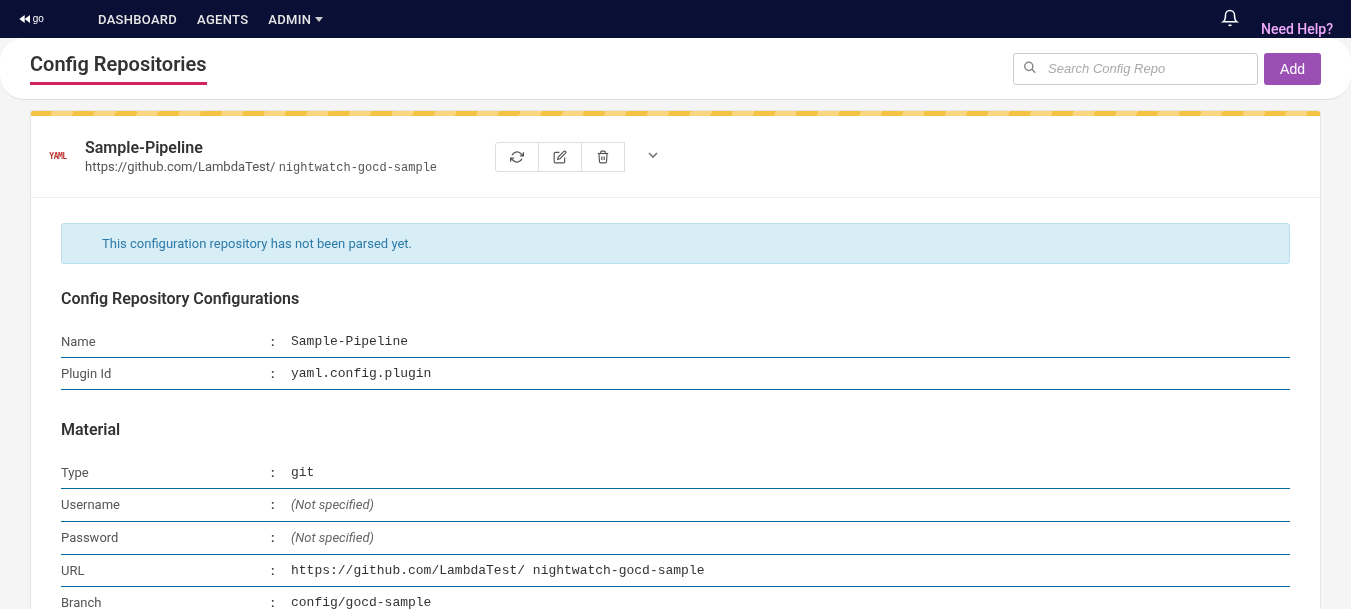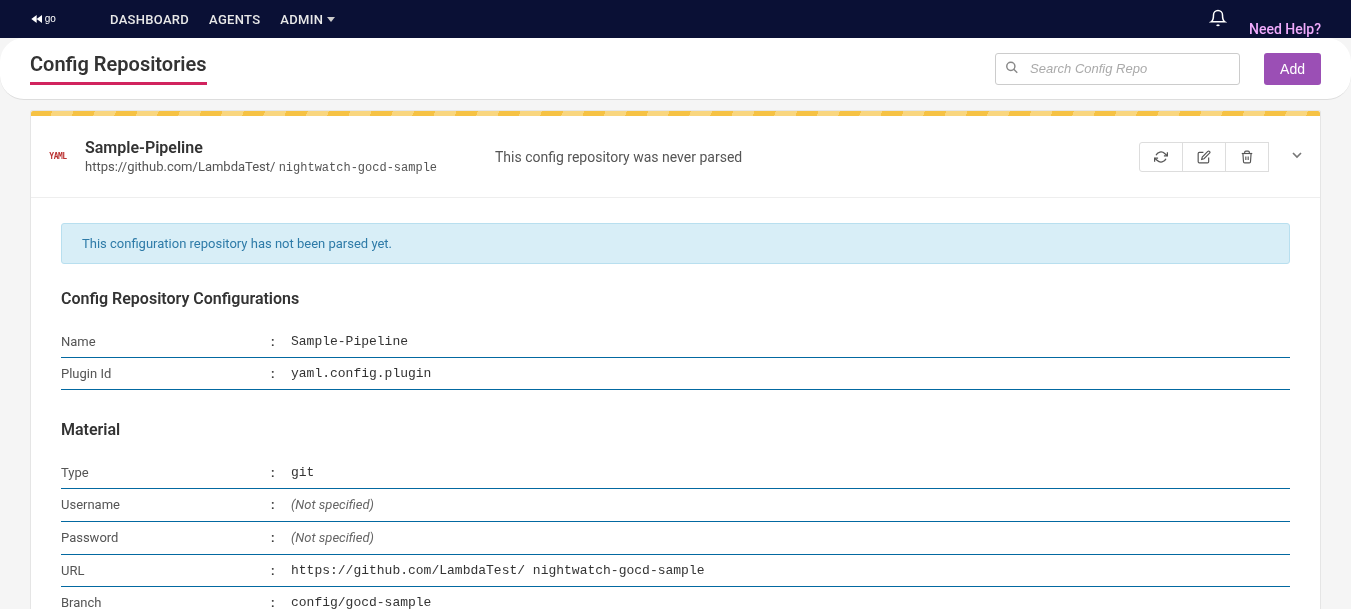--- a/index.html
+++ b/index.html
@@ -1,27 +1,27 @@
 <!DOCTYPE html>
 <html><head>
 <meta charset="utf-8">
 <style>
 * { margin: 0; padding: 0; box-sizing: border-box; }
 body { font-family: -apple-system, BlinkMacSystemFont, "Segoe UI", Roboto, "Helvetica Neue", Arial, sans-serif; background: #f5f5f5; color: #333; font-size: 14px; }
-.navbar { background: #0a1035; height: 38px; display: flex; align-items: center; padding: 0 30px; color: #fff; }
+.navbar { background: #0a1035; height: 38px; display: flex; align-items: center; padding: 0 18px; color: #fff; }
 .logo { display: flex; align-items: center; margin-right: 40px; }
 .logo svg { width: 40px; height: 20px; }
 .nav-links { display: flex; gap: 20px; flex: 1; }
 .nav-link { color: #e8e8e8; font-size: 13px; font-weight: 500; cursor: pointer; letter-spacing: 0.3px; display: flex; align-items: center; gap: 4px; }
 .nav-right { display: flex; align-items: center; gap: 22px; }
 .bell-icon { cursor: pointer; }
 .help-link { color: #f0abfc; font-size: 14px; font-weight: 500; cursor: pointer; margin-top: 20px; }
 .page-header { background: #fff; border-bottom: 1px solid #ddd; padding: 14px 30px; display: flex; align-items: center; justify-content: space-between; border-radius: 24px; }
 .page-title { font-size: 20px; font-weight: 600; color: #333; border-bottom: 3px solid #d1235e; padding-bottom: 6px; display: inline-block; }
-.header-actions { display: flex; align-items: center; gap: 24px; }
+.header-actions { display: flex; align-items: center; gap: 6px; }
 .search-wrap { position: relative; }
 .search-input { width: 245px; height: 32px; border: 1px solid #ccc; border-radius: 3px; padding: 0 10px 0 34px; font-size: 13px; font-style: italic; color: #888; }
 .search-input::placeholder { color: #aaa; font-style: italic; }
 .search-icon { position: absolute; left: 10px; top: 50%; transform: translateY(-50%); color: #888; }
 .add-btn { background: #9b4fb5; color: #fff; border: none; height: 32px; padding: 0 16px; border-radius: 3px; font-size: 14px; font-weight: 500; cursor: pointer; }
 .content { padding: 10px 30px 30px; }
 .repo-card { background: #fff; border: 1px solid #e5e5e5; border-radius: 2px; }
 .stripe { height: 5px; background: repeating-linear-gradient(110deg, #f6c244 0, #f6c244 20px, #f9d67f 20px, #f9d67f 40px); border-radius: 2px 2px 0 0; }
 .repo-header { display: flex; align-items: center; padding: 22px 15px; border-bottom: 1px solid #eee; gap: 15px; }
 .yaml-badge { width: 24px; font-size: 8px; font-weight: bold; color: #b33; font-family: monospace; text-align: center; letter-spacing: -0.5px; }
@@ -29,21 +29,21 @@
 .repo-name { font-size: 16px; font-weight: 600; color: #333; margin-bottom: 2px; }
 .repo-url { font-size: 13px; color: #555; }
 .repo-url .mono { font-family: "Courier New", monospace; font-size: 12px; }
 .repo-status { flex: 1; font-size: 14px; color: #555; }
 .repo-actions { display: flex; align-items: center; gap: 0; }
 .icon-btn { width: 44px; height: 30px; border: 1px solid #ddd; background: #fff; display: flex; align-items: center; justify-content: center; cursor: pointer; color: #666; margin-left: -1px; }
 .icon-btn:first-child { border-radius: 3px 0 0 3px; margin-left: 0; }
 .icon-btn:last-child { border-radius: 0 3px 3px 0; }
 .expand-btn { margin-left: 20px; cursor: pointer; color: #777; }
 .repo-body { padding: 25px 30px 30px; }
-.info-banner { background: #d8eef7; border: 1px solid #b8dfef; border-radius: 3px; padding: 12px 20px; color: #2e7ba8; font-size: 13px; margin-bottom: 25px; }
+.info-banner { background: #d8eef7; border: 1px solid #b8dfef; border-radius: 3px; padding: 12px 40px; color: #2e7ba8; font-size: 13px; margin-bottom: 25px; }
 .section-title { font-size: 16px; font-weight: 600; color: #333; margin-bottom: 18px; }
 .kv-table { width: 100%; }
 .kv-row { display: flex; padding: 8px 0; border-bottom: 1px solid #0369a1; font-size: 13px; }
 .kv-key { width: 210px; color: #555; }
 .kv-sep { width: 20px; color: #333; font-weight: 600; }
 .kv-val { flex: 1; font-family: "Courier New", monospace; color: #333; font-size: 13px; }
 .kv-val .ns { font-style: italic; font-family: -apple-system, BlinkMacSystemFont, "Segoe UI", Roboto, sans-serif; color: #666; }
 .kv-val .mono2 { font-family: "Courier New", monospace; }
 .section-gap { margin-top: 30px; margin-bottom: 18px; }
 </style>
@@ -98,21 +98,20 @@
   <div class="repo-card">
     <div class="stripe"></div>
     <div class="repo-header">
       <div class="yaml-badge">YAML</div>
       <div class="repo-meta">
         <div class="repo-name">Sample-Pipeline</div>
         <div class="repo-url">
           <span>https://github.com/LambdaTest/</span> <span class="mono">nightwatch-gocd-sample</span>
         </div>
       </div>
-      <div class="repo-status">This config repository was never parsed</div>
       <div class="repo-actions">
         <div class="icon-btn">
           <svg width="14" height="14" viewBox="0 0 24 24" fill="none" stroke="#555" stroke-width="2.2">
               <path d="M23 4v6h-6"></path>
               <path d="M1 20v-6h6"></path>
               <path d="M3.5 9a9 9 0 0 1 14.8-3L23 10"></path>
               <path d="M20.5 15a9 9 0 0 1-14.8 3L1 14"></path>
             </svg>
         </div>
         <div class="icon-btn">

